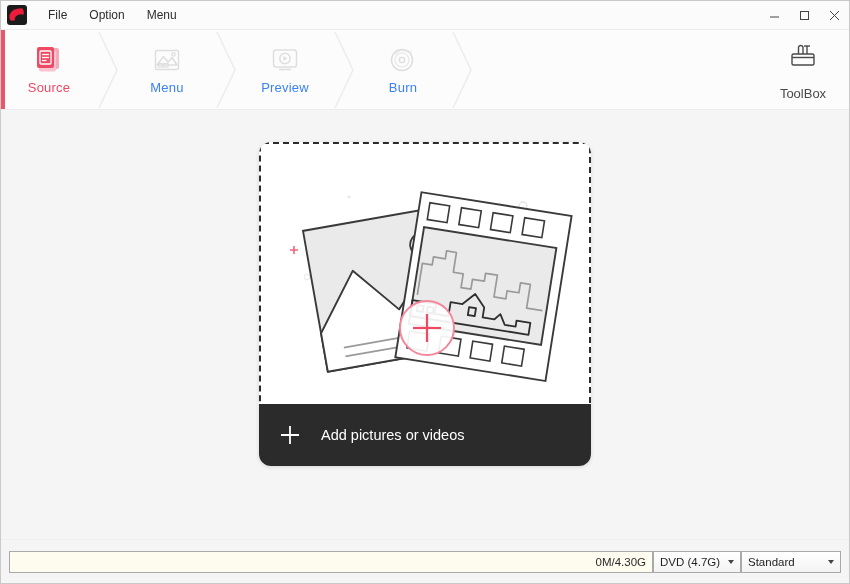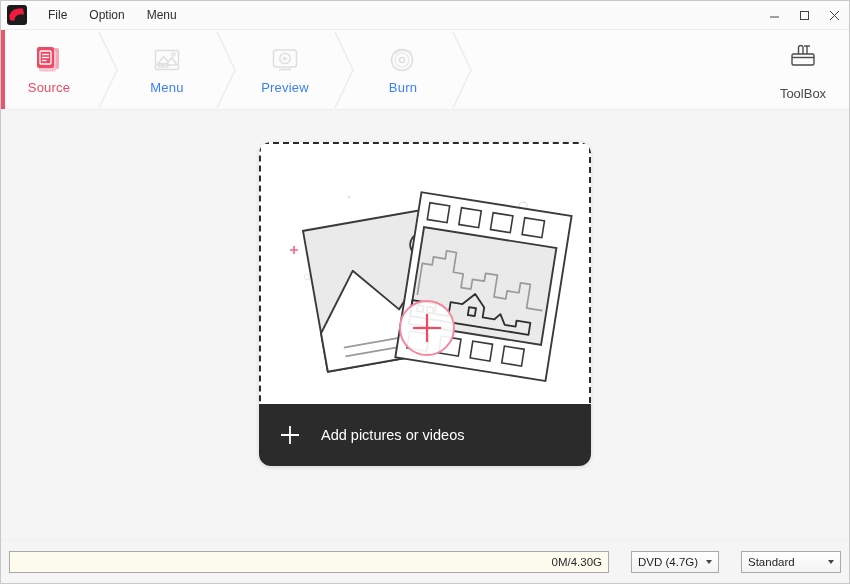--- a/index.html
+++ b/index.html
@@ -135,21 +135,21 @@
     width: 62px;
     display: flex; align-items: center; justify-content: center;
   }
   .add-bar .txt { font-size: 14.5px; color: #fff; }
 
   
   .bottombar {
     height: 44px; flex: 0 0 44px;
     background: #f5f5f5;
     display: flex; align-items: center;
-    padding: 0 8px; gap: 22px;
+    padding: 0 8px; gap: 0;
     border-top: 1px solid #efefef;
   }
   .capacity {
     flex: 1 1 auto; height: 22px;
     background: #fdfcef;
     border: 1px solid #a9a9a9;
     display: flex; align-items: center; justify-content: flex-end;
     padding-right: 6px;
     position: relative;
   }

